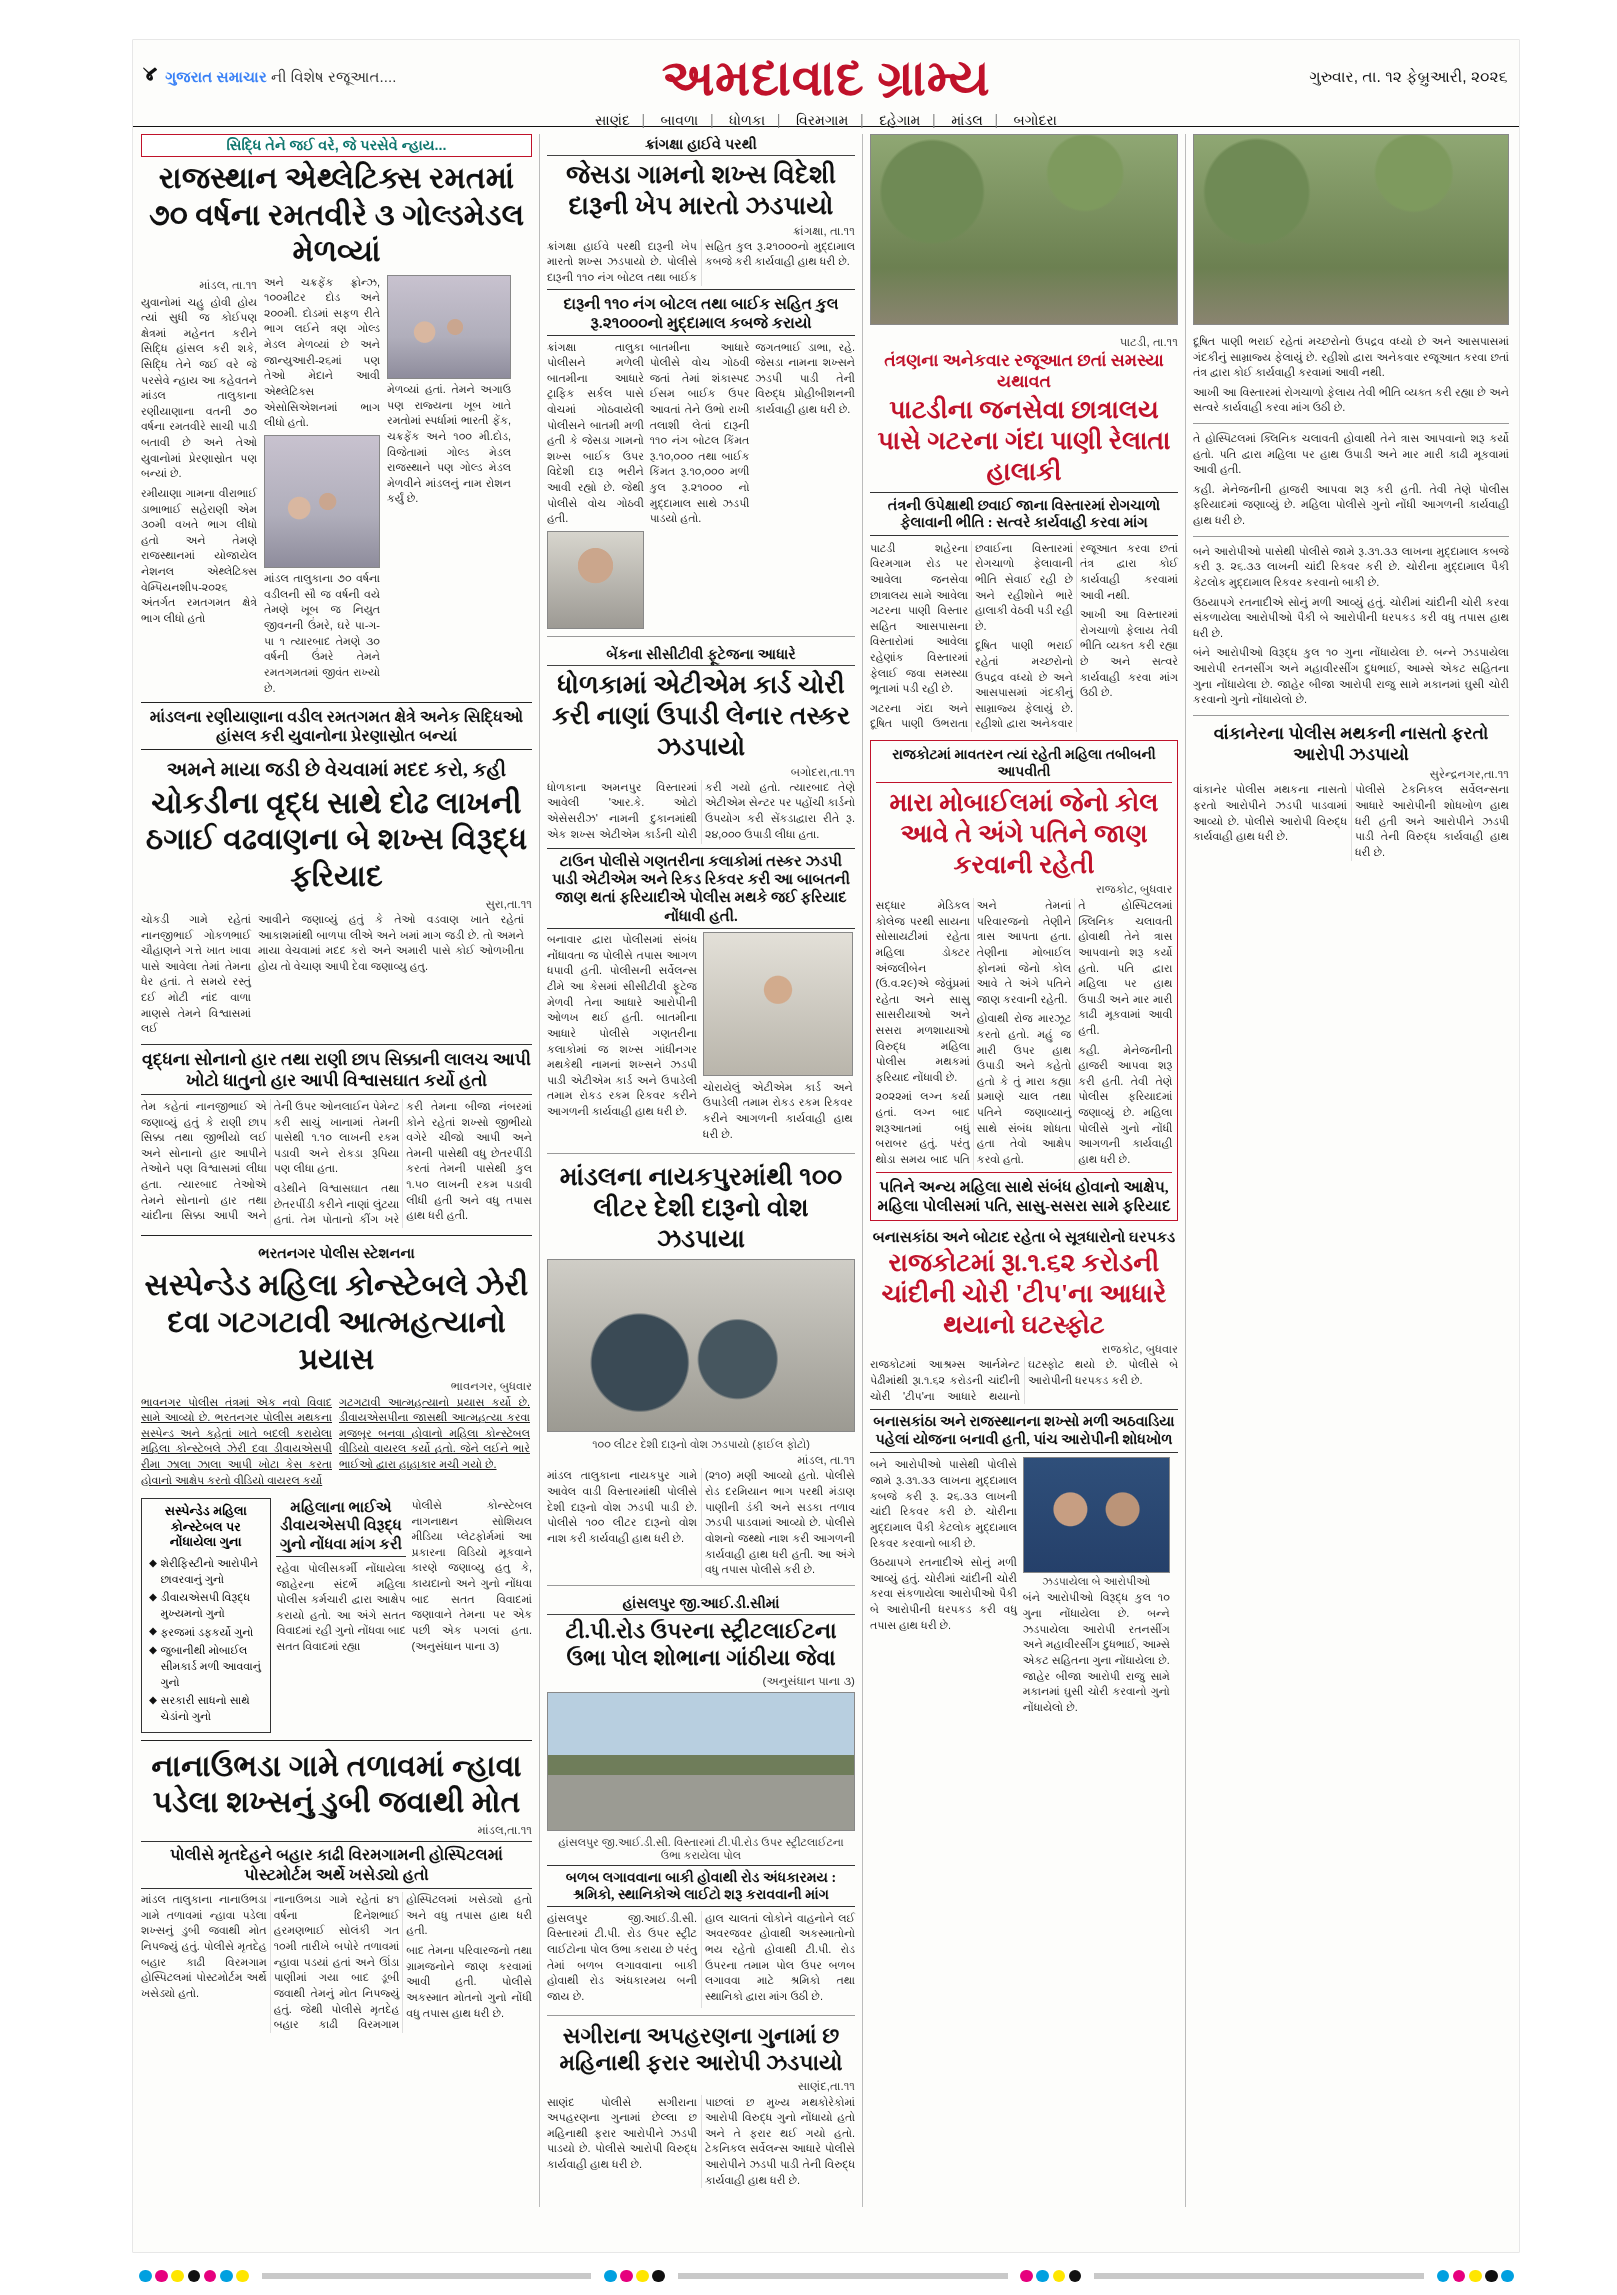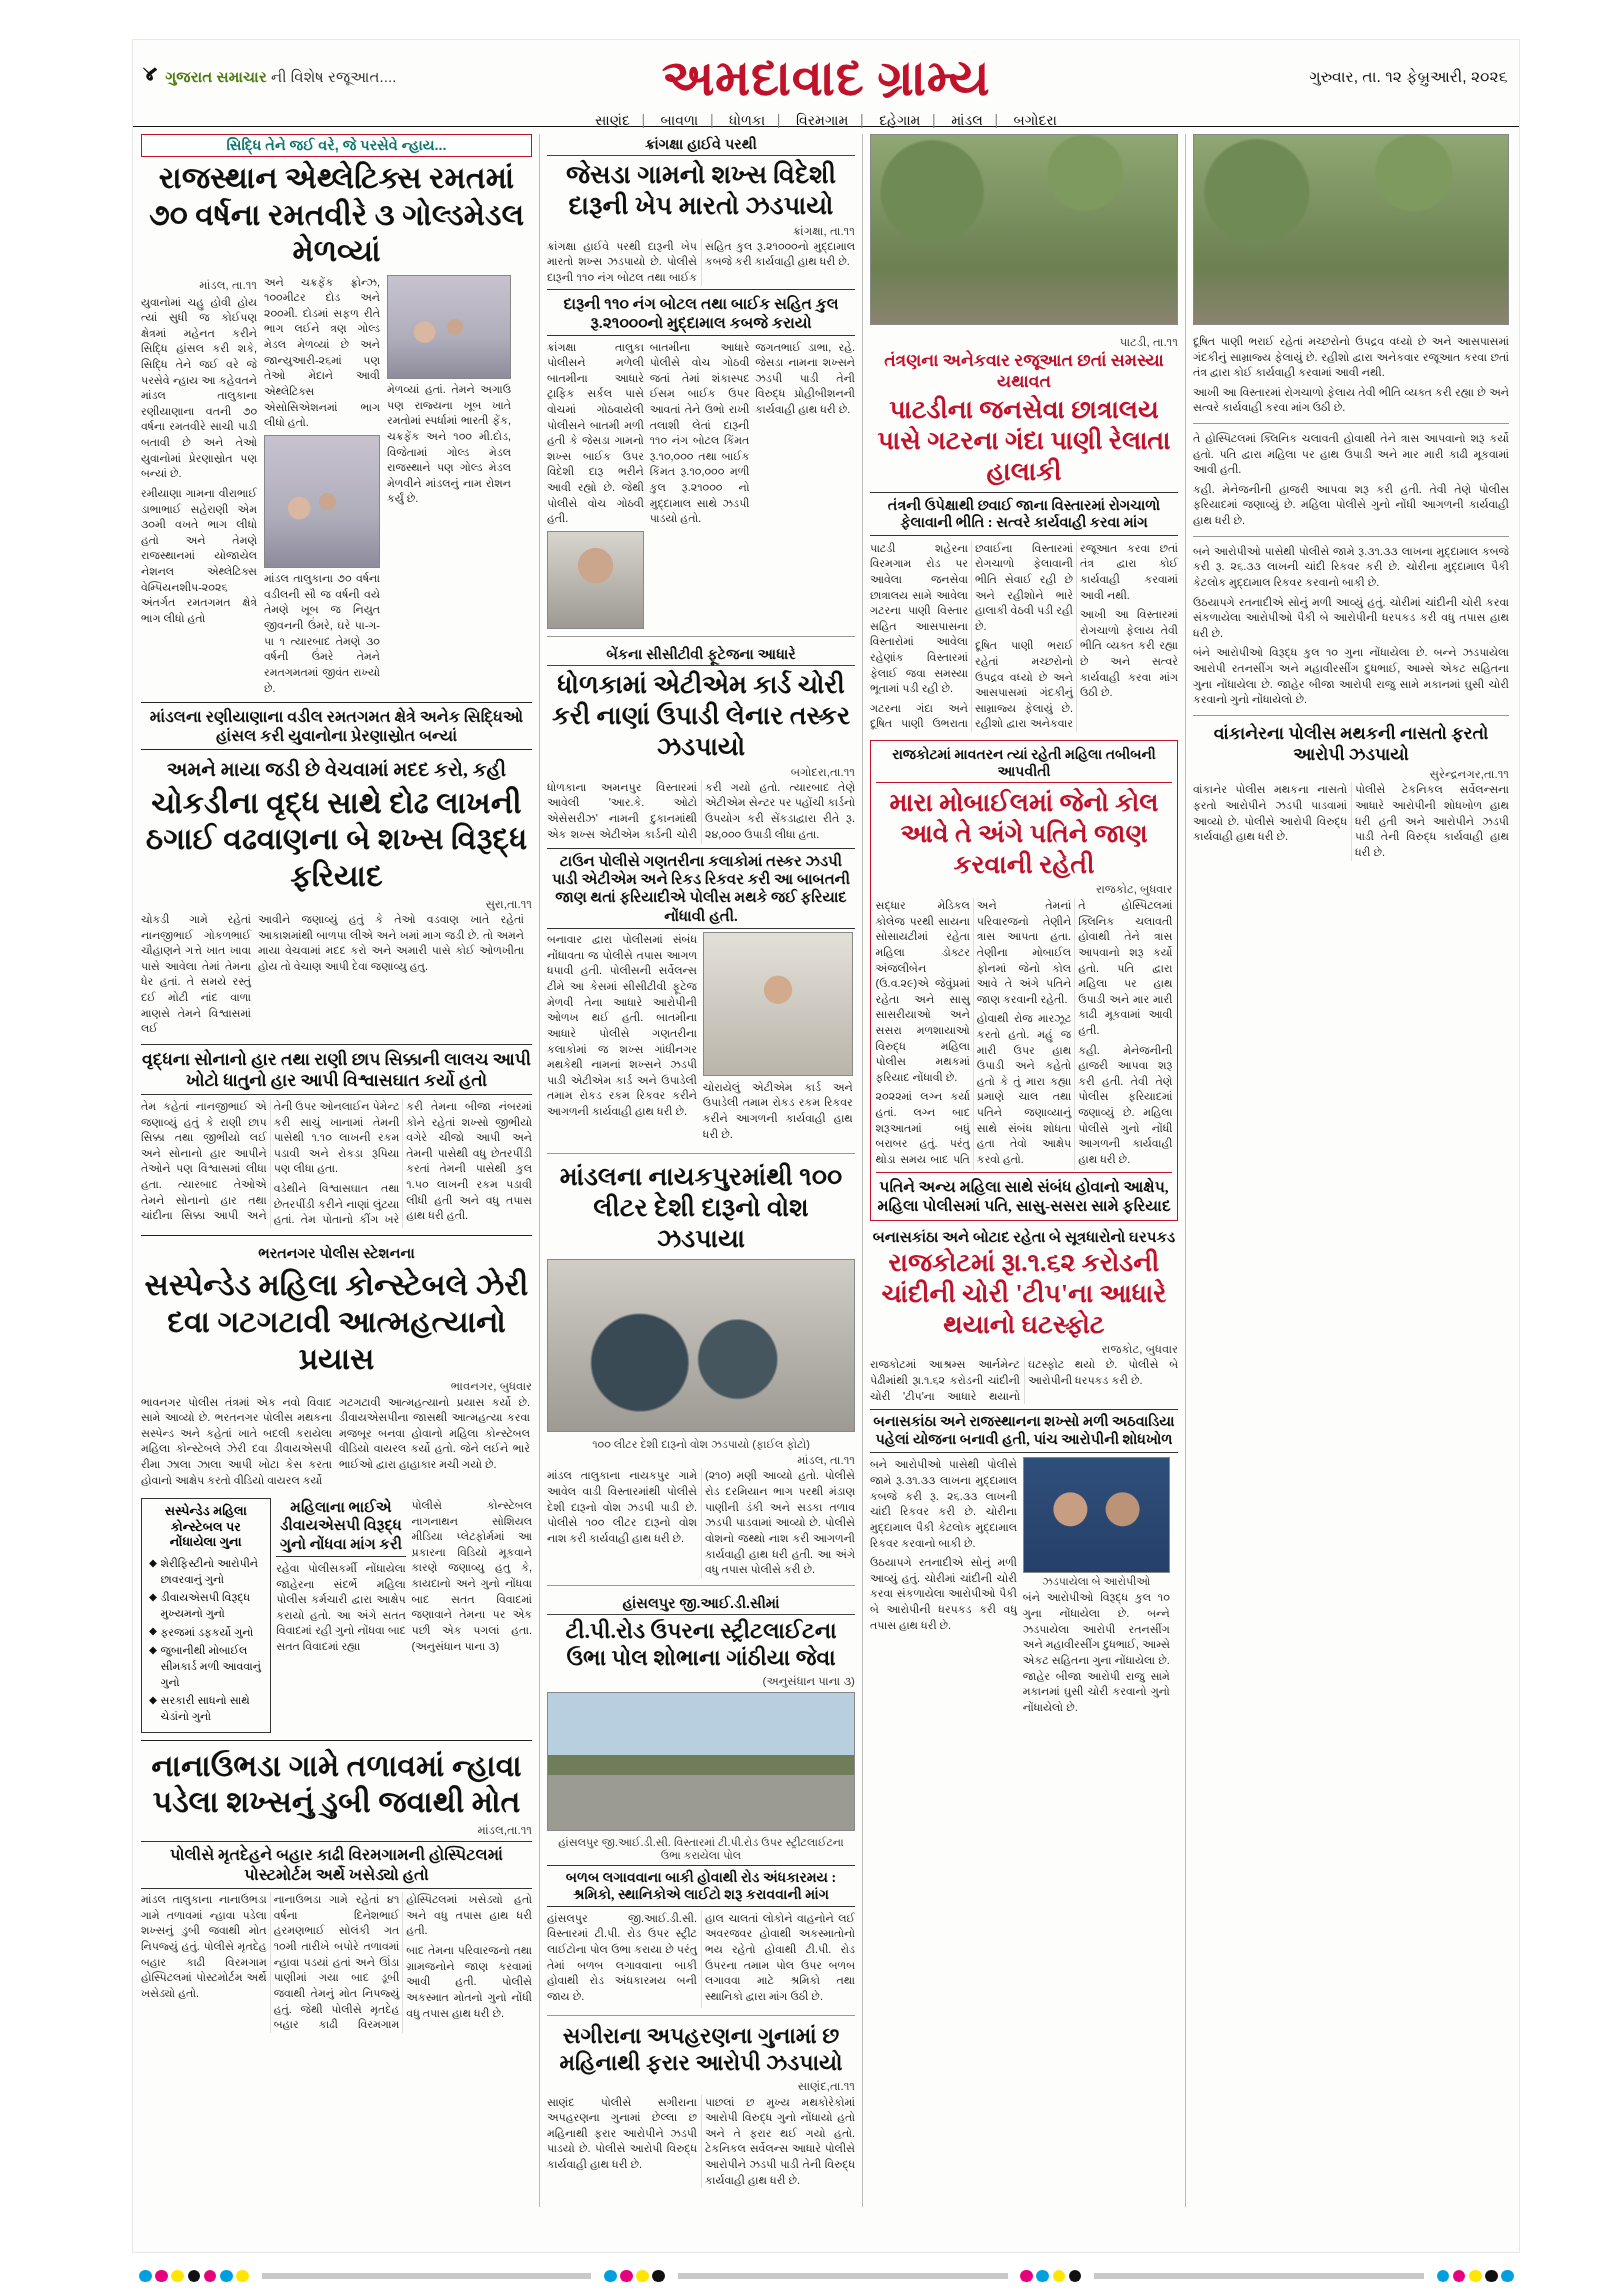--- a/index.html
+++ b/index.html
@@ -34,21 +34,21 @@
     position:absolute; left: 10.4px; top: 22px;
     display: flex; align-items: baseline; gap: 5.8px;
   }
   .mast-pageno {
     font-family: "Liberation Serif", serif;
     font-size: 23px; font-weight: bold; color:#111;
   }
   .mast-sub {
     font-size: 15px; color:#333; letter-spacing: 0.1px;
   }
-  .mast-sub b { color:#4d7c0f; }
+  .mast-sub b { color:#3b82f6; }
   .mast-title {
     text-align:center;
     font-family:"Liberation Serif", serif;
     font-size: 50px; font-weight: bold;
     color:#c0122a;
     letter-spacing: 0.6px;
     padding-top: 12.7px;
     line-height: 1;
   }
   .mast-date {
@@ -269,21 +269,21 @@
           </div>
         </div>
 
         <div class="rule"></div>
 
         <div>
           <div class="kicker" style="border-bottom:none;">ભરતનગર પોલીસ સ્ટેશનના</div>
           <div class="hl xl">સસ્પેન્ડેડ મહિલા કોન્સ્ટેબલે ઝેરી દવા ગટગટાવી આત્મહત્યાનો પ્રયાસ</div>
           <div class="byline">ભાવનગર, બુધવાર</div>
           <div class="body">
-            <div style="display:flex; gap:7px;">
+            <div style="display:flex; gap:7px;text-decoration:underline;">
               <div style="width:191px;">
                 <p>ભાવનગર પોલીસ તંત્રમાં એક નવો વિવાદ સામે આવ્યો છે. ભરતનગર પોલીસ મથકના સસ્પેન્ડ અને કહેતાં ખાતે બદલી કરાયેલા મહિલા કોન્સ્ટેબલે ઝેરી દવા ડીવાયએસપી રીમા ઝાલા ઝાલા આપી ખોટા કેસ કરતા હોવાનો આક્ષેપ કરતો વીડિયો વાયરલ કર્યો</p>
               </div>
               <div style="width:191px;">
                 <p>ગટગટાવી આત્મહત્યાનો પ્રયાસ કર્યો છે. ડીવાયએસપીના જાસથી આત્મહત્યા કરવા મજબૂર બનવા હોવાનો મહિલા કોન્સ્ટેબલ વીડિયો વાયરલ કર્યો હતો. જેને લઈને ભારે ભાઈઓ દ્વારા હાહાકાર મચી ગયો છે.</p>
               </div>
             </div>
           </div>
           <div style="display:flex; gap:5.8px; margin-top:5.8px;">
             <div class="boxlist" style="width:130px;">

